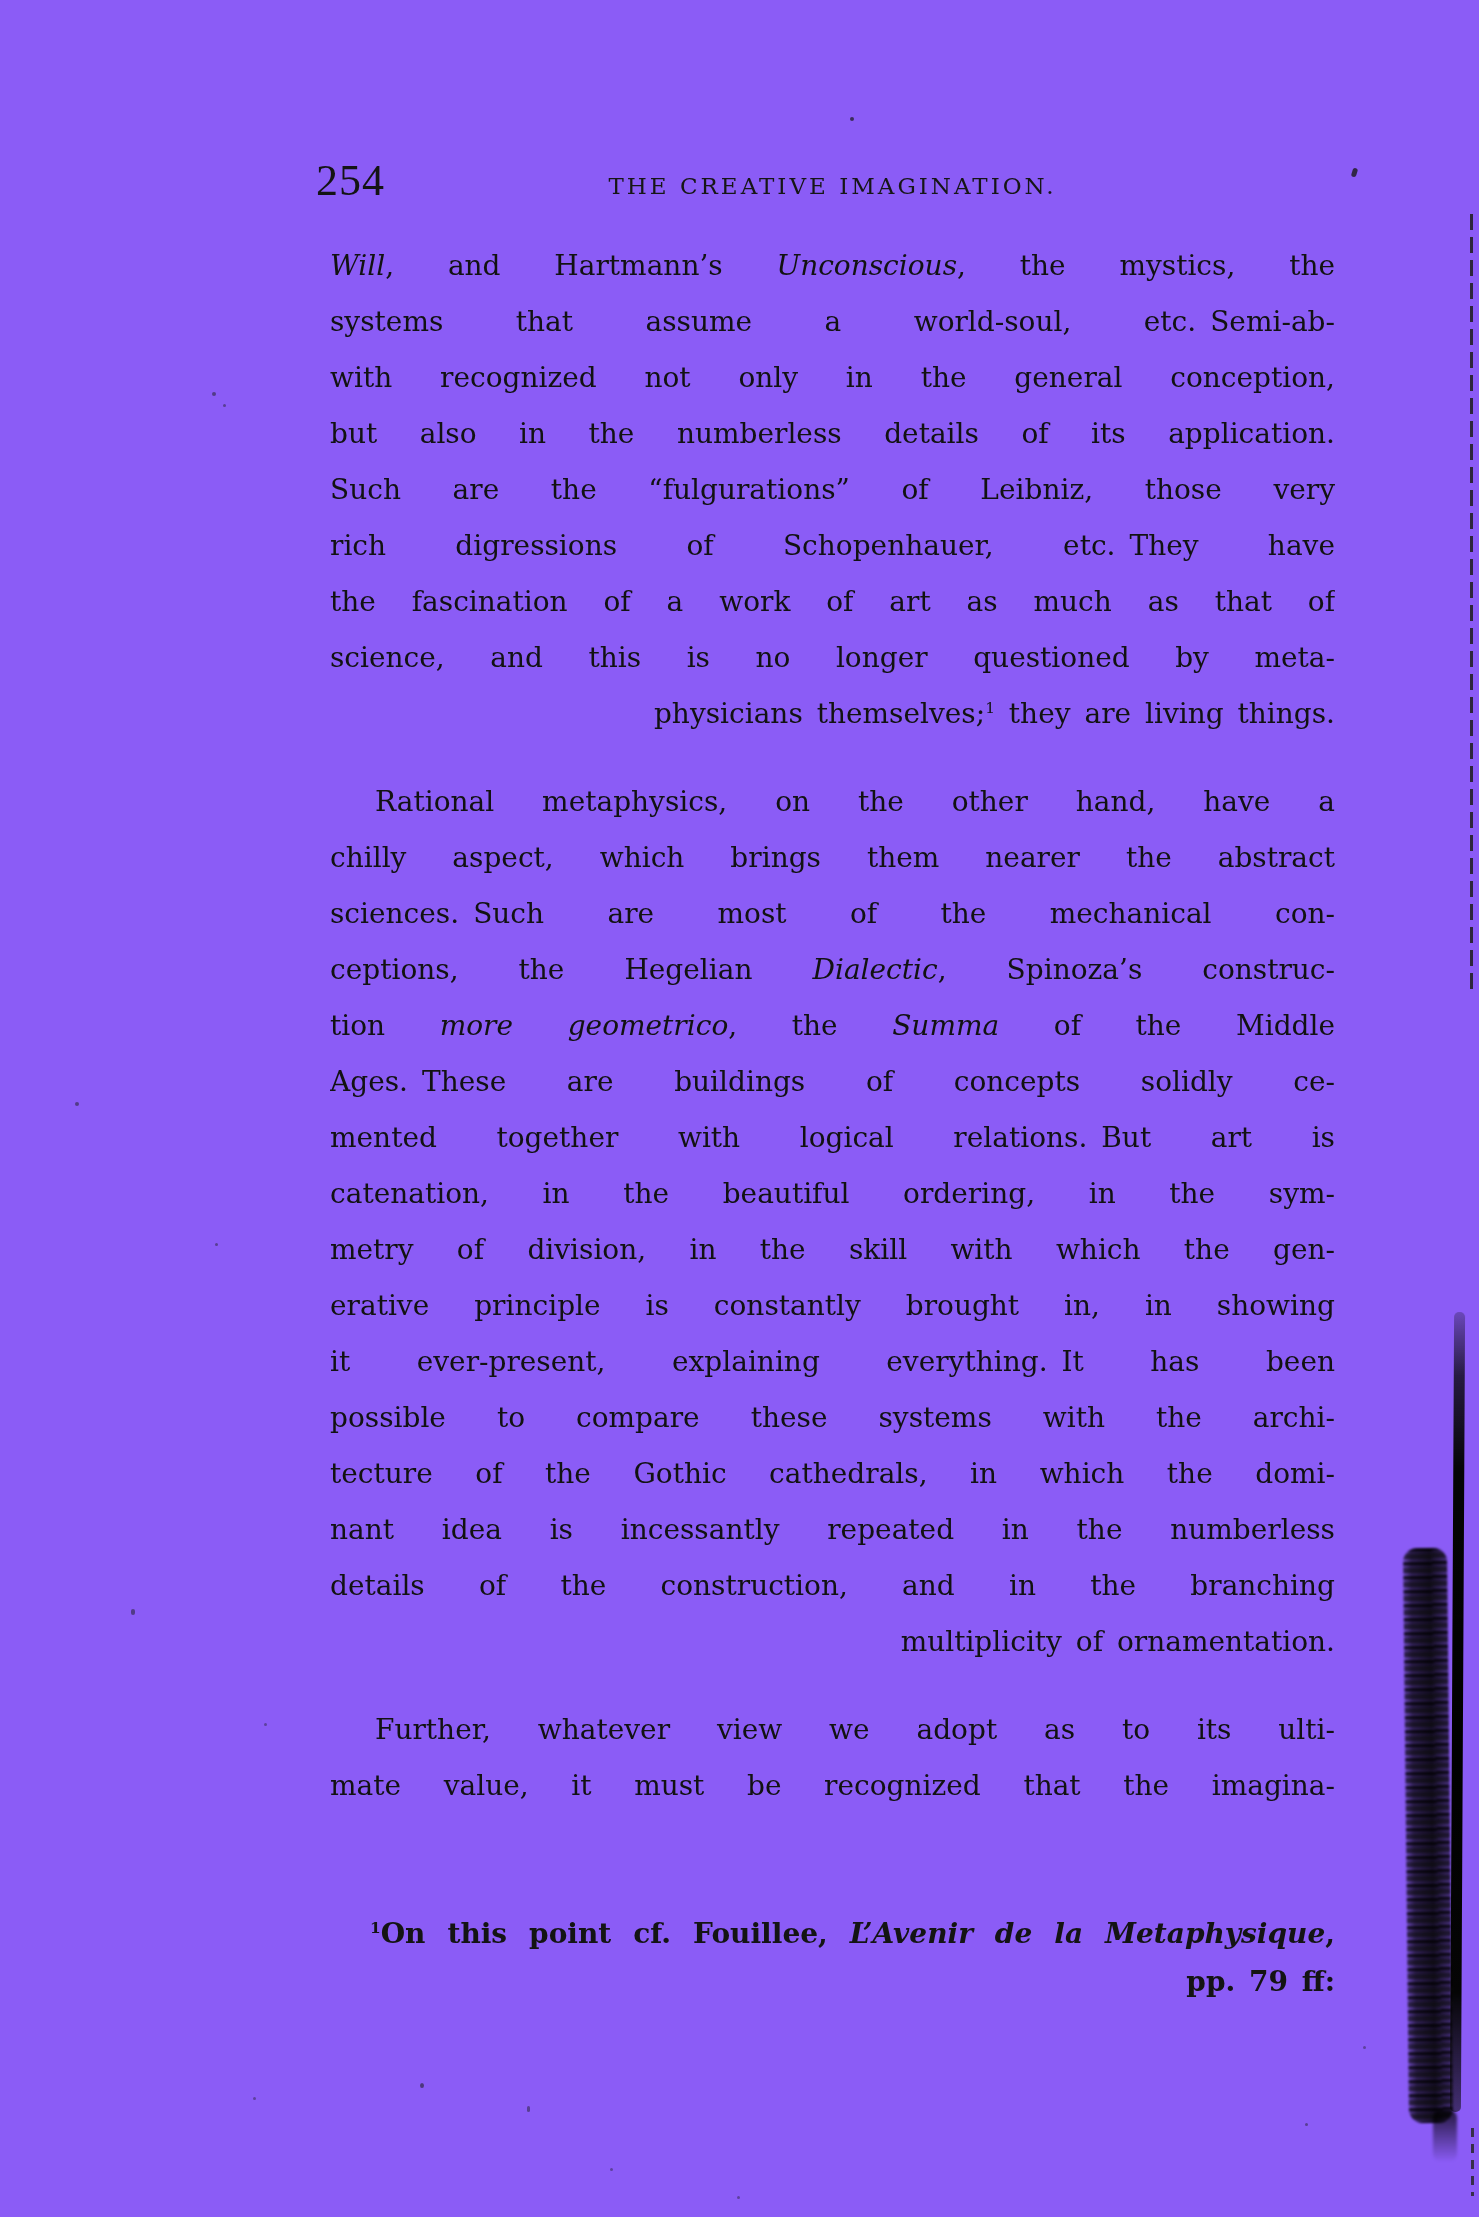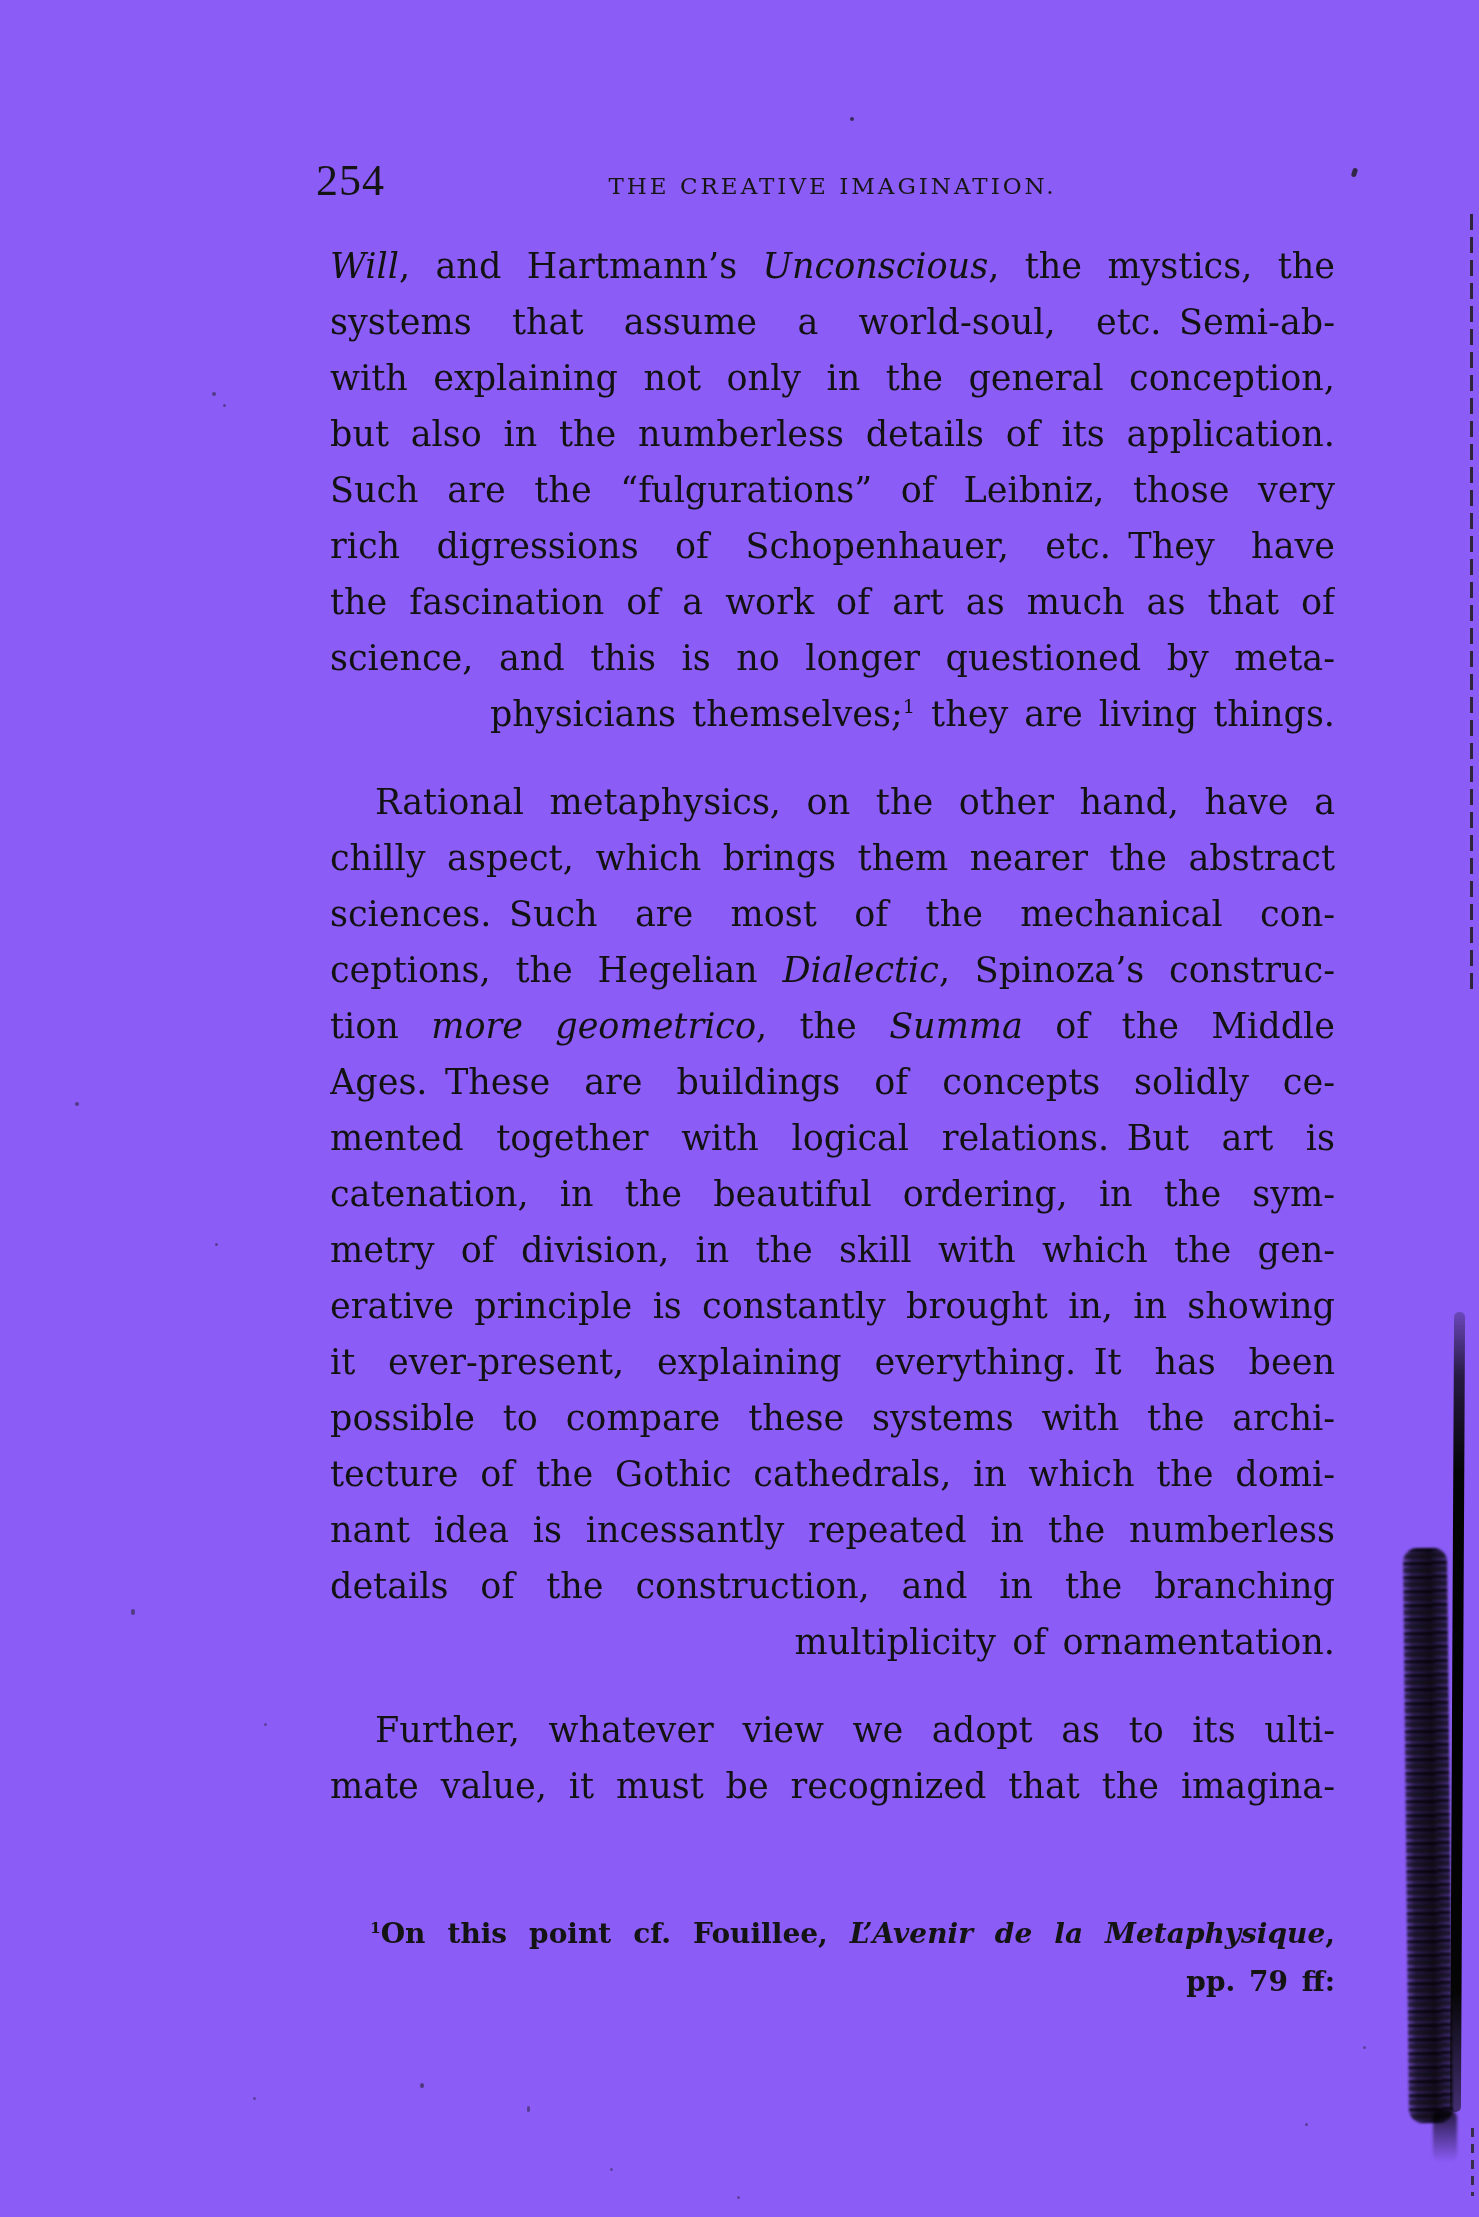--- a/index.html
+++ b/index.html
@@ -20,21 +20,21 @@
   .runhead{
     position:absolute;left:330px;top:170px;width:1005px;
     text-align:center;
     font-size:23px;line-height:32px;
     letter-spacing:3px;
     color:#161616;
   }
   
   .body{
     position:absolute;left:330px;top:238px;width:1005px;
-    font-size:35px;line-height:56px;
+    font-size:28px;line-height:56px;
     word-spacing:5px;
     color:#121212;
   }
   .line{height:56px;overflow:hidden;text-align:right;}
   .line.just{text-align:justify;text-align-last:justify;}
   .line.ind{text-indent:45px;margin-top:32px;}
   .it{font-style:italic;}
   sup{font-size:55%;line-height:0;vertical-align:super;}
   
   .footnote{
@@ -85,21 +85,21 @@
 
 <div class="page">
 
   <div class="pgnum">254</div>
   <div class="runhead">THE CREATIVE IMAGINATION.</div>
 
   <div class="body">
     <div>
         <div class="line just"><span class="it">Will</span><span>, and Hartmann’s </span><span class="it">Unconscious</span><span>, the mystics, the</span></div>
         <div class="line just"><span>systems that assume a world-soul, etc. Semi-ab-</span></div>
-        <div class="line just"><span>with explaining not only in the general conception,</span></div>
+        <div class="line just"><span>with recognized not only in the general conception,</span></div>
         <div class="line just"><span>but also in the numberless details of its application.</span></div>
         <div class="line just"><span>Such are the “fulgurations” of Leibniz, those very</span></div>
         <div class="line just"><span>rich digressions of Schopenhauer, etc. They have</span></div>
         <div class="line just"><span>the fascination of a work of art as much as that of</span></div>
         <div class="line just"><span>science, and this is no longer questioned by meta-</span></div>
         <div class="line"><span>physicians themselves;</span><sup>1</sup><span> they are living things.</span></div>
       </div>
     <div>
         <div class="line just ind"><span>Rational metaphysics, on the other hand, have a</span></div>
         <div class="line just"><span>chilly aspect, which brings them nearer the abstract</span></div>

